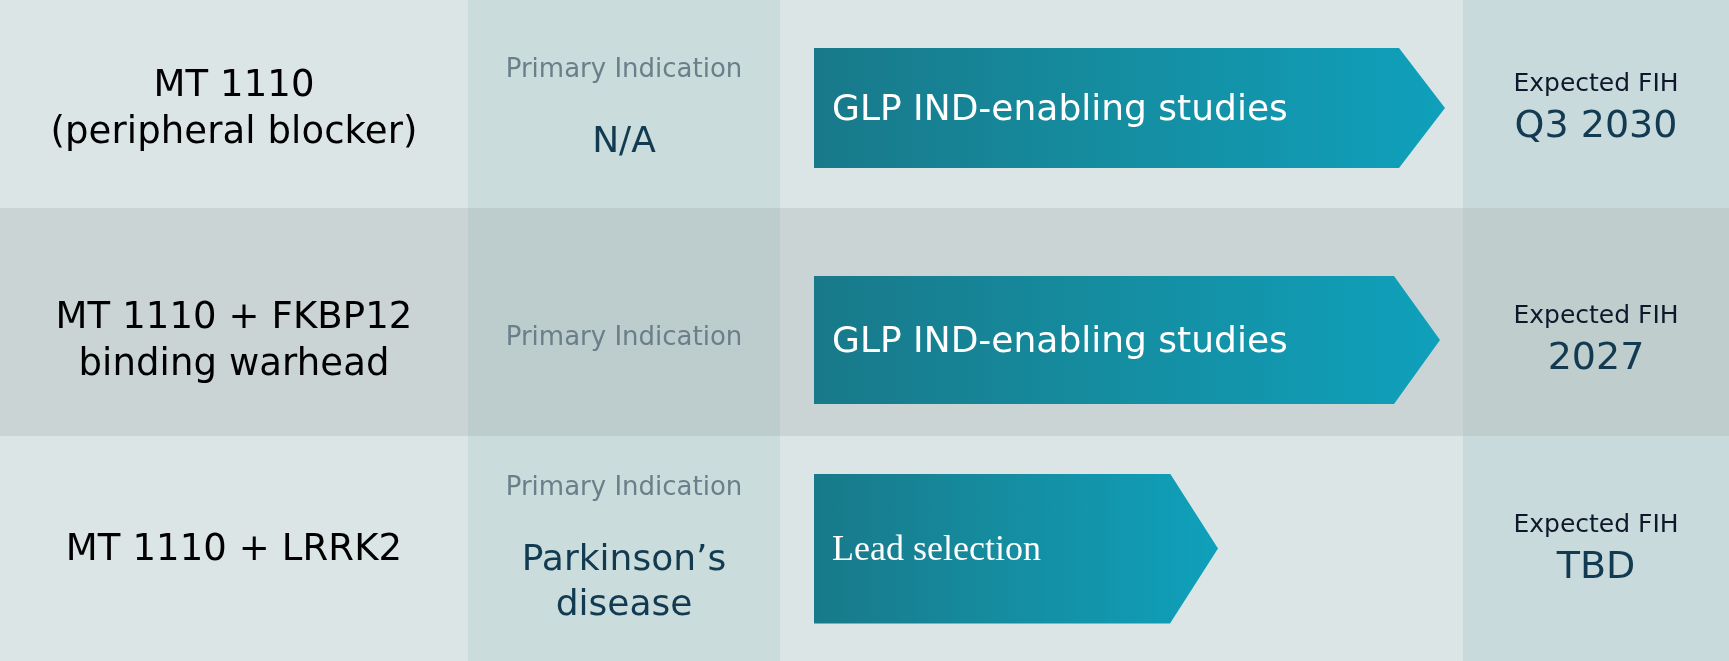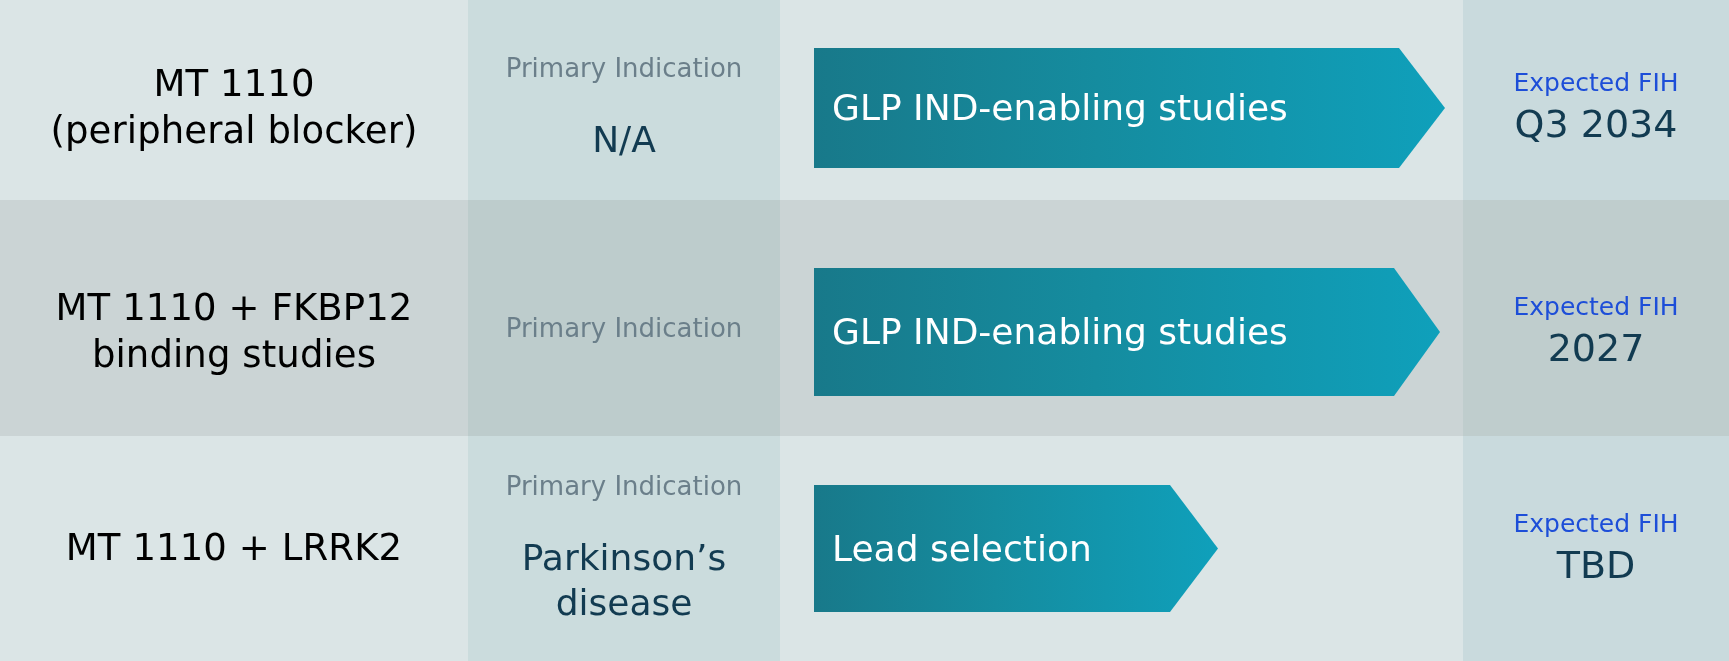--- a/index.html
+++ b/index.html
@@ -12,21 +12,21 @@
   #pipeline{
     position:relative;
     width:1729px;height:661px;
   }
   .row{
     position:absolute;
     left:0;width:1729px;
     display:flex;
   }
   .row-1{top:0px;height:216px;}
-  .row-2{top:200px;height:264px;}
+  .row-2{top:208px;height:264px;}
   .row-3{top:436px;height:225px;}
 
   
   .cell{
     position:relative;
     box-sizing:border-box;
     display:flex;
     flex-direction:column;
     align-items:center;
     justify-content:center;
@@ -72,21 +72,21 @@
     font-size:36px;
     line-height:1.24;
     text-align:center;
     font-weight:400;
     padding:0 10px;
     margin-top:28px;
   }
   .ind-value .ln{display:block;}
 
   .fih-label{
-    color:#1d4ed8;
+    color:#0f172a;
     font-size:25px;
     line-height:1.2;
     text-align:center;
     font-weight:400;
     margin-bottom:4px;
   }
   .fih-value{
     color:#123b51;
     font-size:38px;
     line-height:1.2;
@@ -103,23 +103,23 @@
     background:linear-gradient(90deg,#18798a 0%,#158c9f 45%,#0fa0bb 100%);
     color:#ffffff;
     box-sizing:border-box;
   }
   .arrow-r1{width:631px;height:120px;
     -webkit-clip-path:polygon(0 0,calc(100% - 46px) 0,100% 50%,calc(100% - 46px) 100%,0 100%);
     clip-path:polygon(0 0,calc(100% - 46px) 0,100% 50%,calc(100% - 46px) 100%,0 100%);}
   .arrow-r2{width:626px;height:128px;
     -webkit-clip-path:polygon(0 0,calc(100% - 46px) 0,100% 50%,calc(100% - 46px) 100%,0 100%);
     clip-path:polygon(0 0,calc(100% - 46px) 0,100% 50%,calc(100% - 46px) 100%,0 100%);}
-  .arrow-r3{width:404px;height:127px;
+  .arrow-r3{width:404px;height:150px;
     -webkit-clip-path:polygon(0 0,calc(100% - 48px) 0,100% 50%,calc(100% - 48px) 100%,0 100%);
-    clip-path:polygon(0 0,calc(100% - 48px) 0,100% 50%,calc(100% - 48px) 100%,0 100%);}
+    clip-path:polygon(0 0,calc(100% - 48px) 0,100% 50%,calc(100% - 48px) 100%,0 100%);font-family:Liberation Serif, serif;}
 
   .arrow-label{
     font-size:36px;
     line-height:1.2;
     font-weight:400;
     color:#ffffff;
     padding-left:18px;
     padding-right:60px;
     white-space:nowrap;
   }
@@ -146,30 +146,30 @@
     </div>
 
     <div class="cell cell-stage">
       <div class="arrow arrow-r1">
         <span class="arrow-label">GLP IND-enabling studies</span>
       </div>
     </div>
 
     <div class="cell cell-fih">
       <div class="fih-label">Expected FIH</div>
-      <div class="fih-value">Q3 2034</div>
+      <div class="fih-value">Q3 2030</div>
     </div>
   </div>
 
   <div class="row row-2 tint-b">
 
     <div class="cell cell-asset">
       <div class="asset-name">
         <span class="ln">MT 1110 + FKBP12</span>
-        <span class="ln">binding studies</span>
+        <span class="ln">binding warhead</span>
       </div>
     </div>
 
     <div class="cell cell-indication">
       <div class="ind-label">Primary Indication</div>
     </div>
 
     <div class="cell cell-stage">
       <div class="arrow arrow-r2">
         <span class="arrow-label">GLP IND-enabling studies</span>

